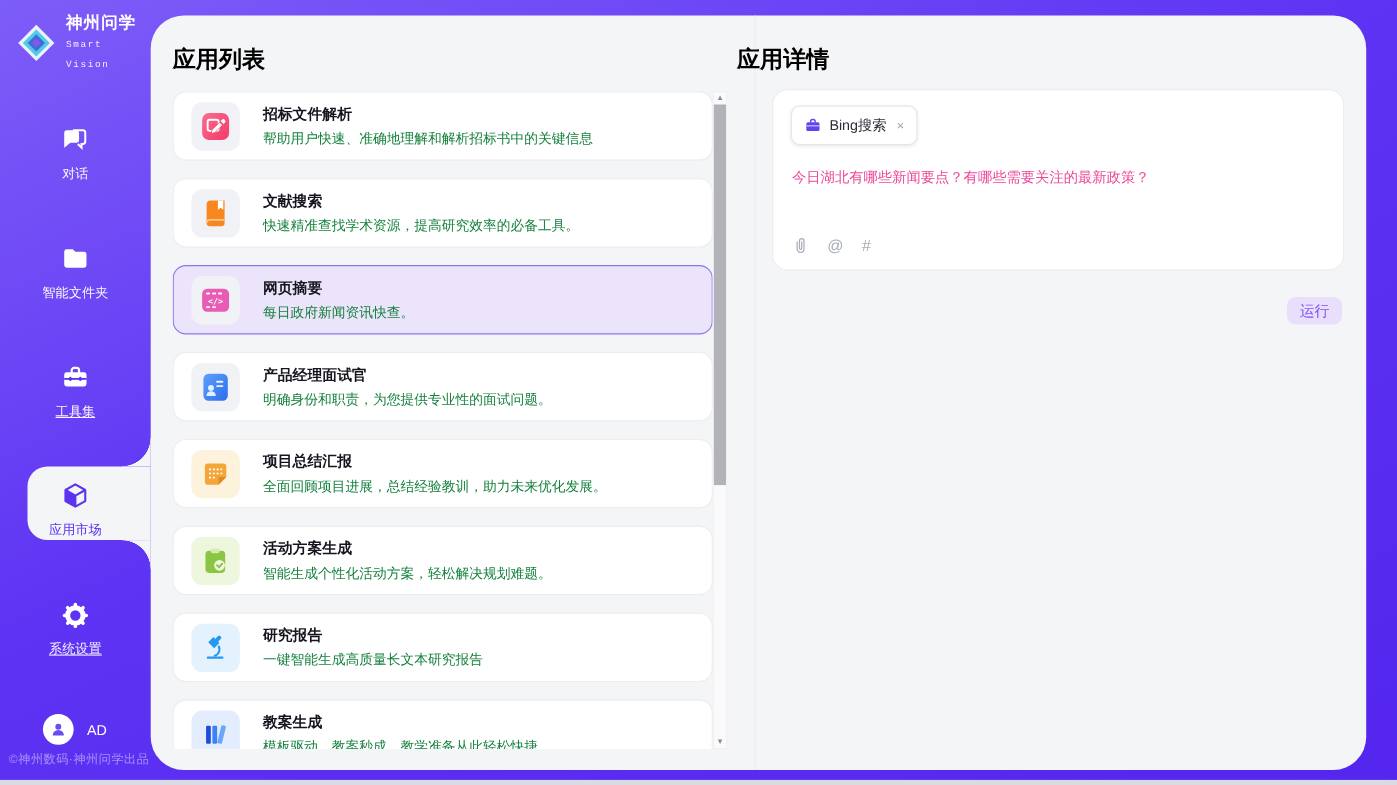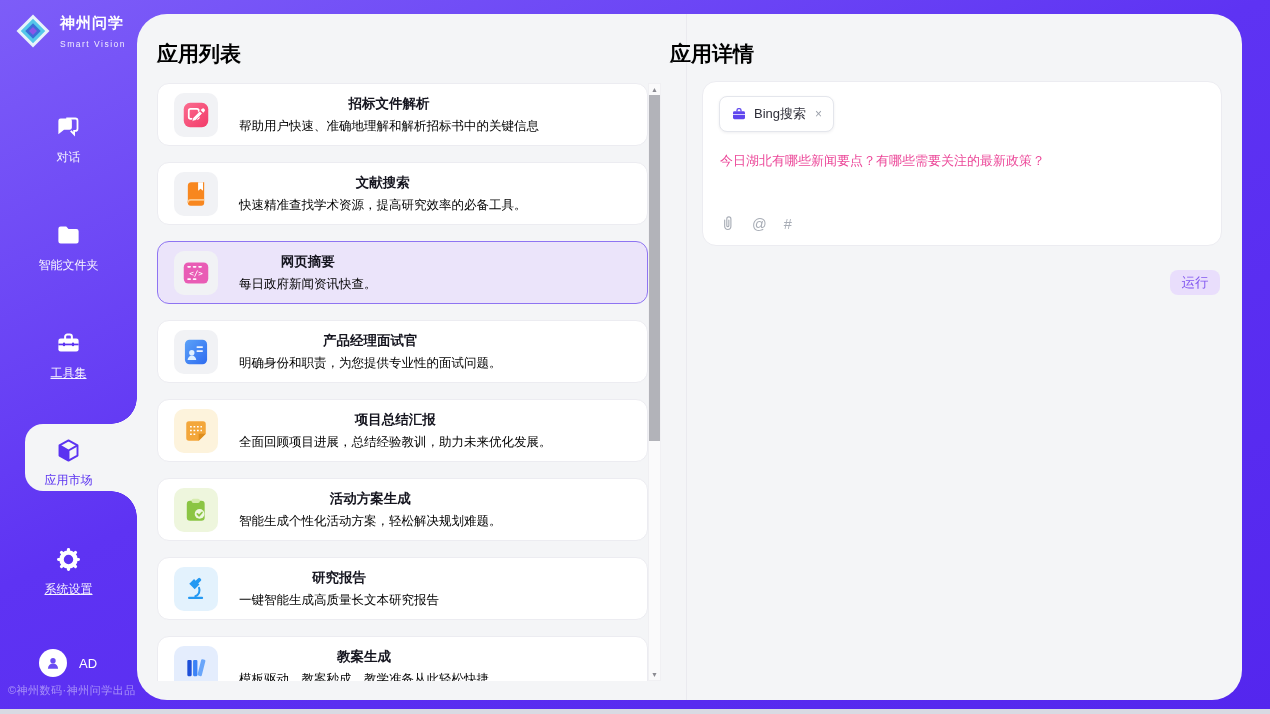--- a/index.html
+++ b/index.html
@@ -3,21 +3,21 @@
 <meta charset="utf-8">
 <style>
   * { margin:0; padding:0; box-sizing:border-box; }
   html,body { width:1270px; height:714px; font-family:"Liberation Sans","DejaVu Sans",sans-serif; }
   .stage { position:relative; width:1270px; height:714px; overflow:hidden;
            background:linear-gradient(155deg,#7d5df8 0%,#5e33f3 45%,#5426ee 100%); }
   .bottom-strip { position:absolute; left:0; bottom:0; width:100%; height:5px; background:#d9dae3; }
 
   
   .sidebar { position:absolute; left:0; top:0; width:137px; height:714px; }
-  .brand { position:absolute; left:13px; top:11px; display:flex; align-items:flex-end; gap:7px; }
+  .brand { position:absolute; left:13px; top:11px; display:flex; align-items:center; gap:7px;font-family:Liberation Mono, monospace; }
   .brand-text .cn { color:#fff; font-size:15px; font-weight:bold; letter-spacing:1px; }
   .brand-text .en { color:rgba(255,255,255,.9); font-size:8.5px; letter-spacing:1.5px; margin-top:2px; }
   .nav-item { position:absolute; left:0; width:137px; text-align:center; }
   .nav-item .nicon { display:inline-block; }
   .nav-item .nlabel { display:block; margin-top:4px; color:rgba(255,255,255,.95); font-size:12px; }
   .nav-item .nlabel.u { text-decoration:underline; }
   .n1 { top:114px; } .n2 { top:222px; } .n3 { top:330px; } .n5 { top:546px; }
   
   .nav-active-blob { position:absolute; left:25px; top:424px; width:112px; height:67px;
                      background:#f4f5f7; border-radius:18px 0 0 18px; }
@@ -46,22 +46,22 @@
               border:1px solid #ececf1; border-radius:12px; display:flex; align-items:center;
               padding-left:16px; cursor:pointer; }
   .app-card.selected { background:#ebe4fa; border:1.5px solid #8e74f2; }
   .app-icon-box { width:44px; height:44px; border-radius:10px; background:#f1f2f5;
                   display:flex; align-items:center; justify-content:center; flex:none; }
   .app-icon-box.tint-yellow { background:#fdf3dc; }
   .app-icon-box.tint-green { background:#eef6dd; }
   .app-icon-box.tint-blue { background:#e3f2fd; }
   .app-icon-box.tint-blue2 { background:#e4edfd; }
   .app-texts { margin-left:21px; }
-  .app-name { font-size:13.5px; font-weight:bold; color:#15151f;text-align:center; }
-  .app-desc { font-size:12.5px; color:#000000; margin-top:5px; }
+  .app-name { font-size:13.5px; font-weight:bold; color:#15151f; }
+  .app-desc { font-size:12.5px; color:#15803d; margin-top:5px; }
 
   
   .scrollbar { position:absolute; left:511px; top:69px; width:13px; height:598px;
                background:#fafafb; border:1px solid #f0f0f3; }
   .sb-btn { position:absolute; left:0; width:11px; height:11px; color:#8b8b92; font-size:7px;
             text-align:center; line-height:11px; }
   .sb-up { top:0; } .sb-down { bottom:0; }
   .sb-thumb { position:absolute; left:0; top:11px; width:11px; height:346px; background:#b2b3b9; }
 
   

